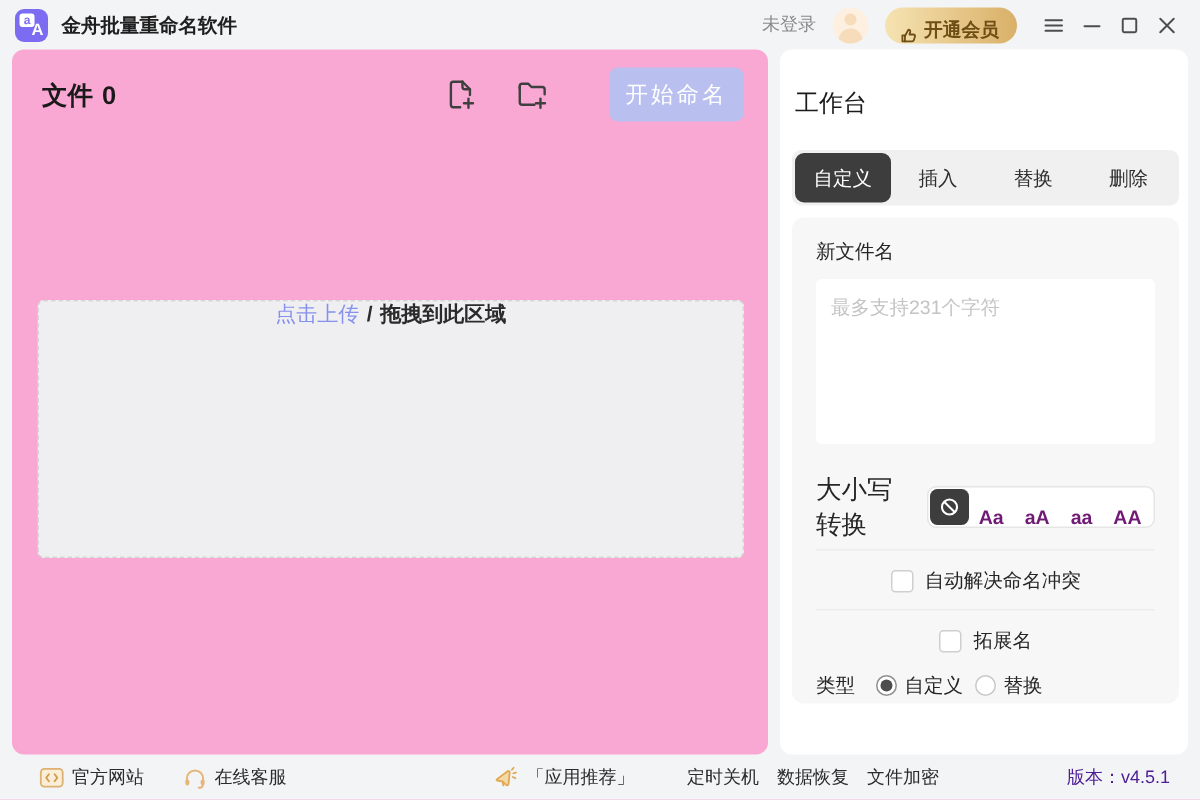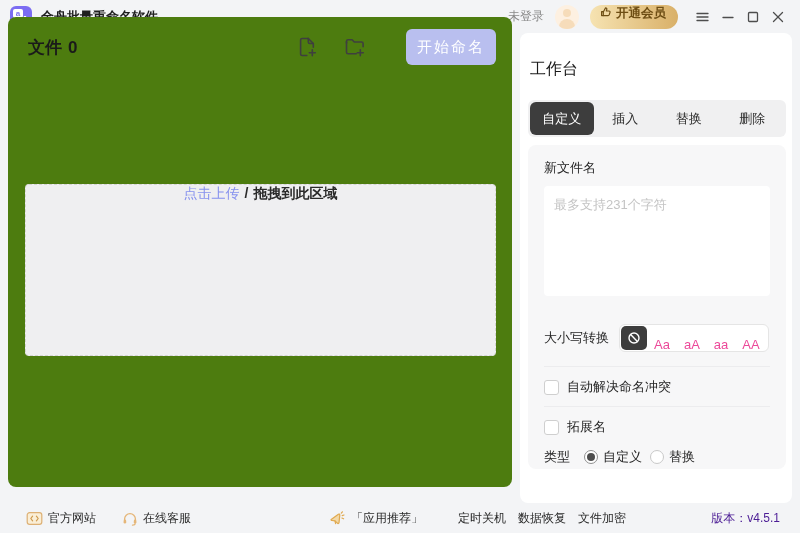--- a/index.html
+++ b/index.html
@@ -11,26 +11,26 @@
   .titlebar { position:absolute; top:0; left:0; width:100%; height:33px; display:flex; align-items:center; padding:0 10px 0 10px; }
   .app-icon { position:relative; width:22px; height:22px; background:#7b6cf2; border-radius:6px; flex:0 0 auto; }
   .app-icon .ai-a { position:absolute; left:3px; top:3px; width:10px; height:9px; background:#ffffff; border-radius:2px; color:#7b6cf2; font-size:8px; font-weight:bold; line-height:9px; text-align:center; }
   .app-icon .ai-A { position:absolute; right:3px; bottom:1px; color:#ffffff; font-size:11px; font-weight:bold; line-height:13px; }
   .app-title { margin-left:9px; font-size:13px; font-weight:700; color:#1f1f1f; }
   .tb-spacer { flex:1; }
   .login-status { font-size:12px; color:#8a8a8a; margin-right:11px; cursor:pointer; }
   .avatar { position:relative; width:24px; height:24px; border-radius:50%; background:#fdf0e1; overflow:hidden; margin-right:11px; cursor:pointer; }
   .avatar .av-head { position:absolute; left:8px; top:4px; width:8px; height:8px; border-radius:50%; background:#f6dcba; }
   .avatar .av-body { position:absolute; left:4px; top:14px; width:16px; height:12px; border-radius:8px 8px 0 0; background:#f6dcba; }
-  .member-btn { display:flex; align-items:flex-start; gap:4px; height:24px; padding:0 12px 0 10px; border-radius:12px;
+  .member-btn { display:flex; align-items:flex-end; gap:4px; height:24px; padding:0 12px 0 10px; border-radius:12px;
                 background:linear-gradient(90deg,#f6e3b2,#d9b068); color:#6e4e14; font-size:12.5px; font-weight:700; cursor:pointer; margin-right:12px; border:none; }
   .win-btn { width:25px; height:26px; display:flex; align-items:center; justify-content:center; cursor:pointer; }
 
   
-  .main-card { position:absolute; left:8px; top:17px; width:504px; height:470px; background:#4d7c0f; border-radius:8px; }
+  .main-card { position:absolute; left:8px; top:33px; width:504px; height:470px; background:#f9a8d4; border-radius:8px; }
   .main-header { display:flex; align-items:center; padding:12px 16px 0 20px; height:48px; }
   .files-title { font-size:17px; font-weight:700; color:#1a1a1a; display:flex; gap:6px; align-items:baseline; }
   .mh-spacer { flex:1; }
   .icon-btn { width:26px; height:26px; display:flex; align-items:center; justify-content:center; cursor:pointer; }
   .icon-btn + .icon-btn { margin-left:22px; }
   .start-btn { margin-left:38px; width:90px; height:36px; border:none; border-radius:6px; background:#b9bfef; color:#ffffff;
                font-size:15px; font-weight:500; letter-spacing:2px; font-family:inherit; cursor:pointer; }
   .dropzone { position:absolute; left:17px; top:167px; width:471px; height:172px; background:#efeff1; border:1px dashed #d4d4d4;
               border-radius:4px; display:flex; align-items:flex-start; justify-content:center; font-size:14px; cursor:pointer; }
   .dz-link { color:#8691ee; cursor:pointer; }
@@ -42,27 +42,27 @@
   .sb-title { padding:26px 0 0 10px; font-size:16px; font-weight:400; color:#1a1a1a; }
   .tabs { margin:20px 6px 0 8px; height:37px; background:#f0f0f1; border-radius:6px; display:flex; padding:2px; }
   .tab { flex:1; display:flex; align-items:center; justify-content:center; font-size:13px; color:#2e2e2e; border-radius:6px; cursor:pointer; }
   .tab.active { background:#3d3d3d; color:#ffffff; }
   .form-card { margin:8px 6px 0 8px; height:324px; background:#f7f7f8; border-radius:8px; padding:14px 16px 0; }
   .fc-label { font-size:13px; color:#262626; }
   .fc-textarea { display:block; margin-top:9px; width:100%; height:110px; border:none; border-radius:4px; background:#ffffff;
                  resize:none; padding:10px; font-size:13px; font-family:inherit; color:#ec4899; outline:none; }
   .fc-textarea::placeholder { color:#c4c4c4; }
   .case-row { margin-top:28px; height:28px; display:flex; align-items:center; }
-  .case-row .fc-label2 { font-size:13px; margin-right:10px; }
+  .case-row .fc-label2 { font-size:17px; margin-right:10px; }
   .case-group { display:flex; align-items:center; height:28px; background:#ffffff; border:1px solid #e5e5e5; border-radius:6px; padding:0 1px; }
   .case-none { width:26px; height:24px; background:#3d3d3d; border-radius:5px; display:flex; align-items:center; justify-content:center; cursor:pointer; }
-  .case-opt { padding:0 7px; font-size:13px; font-weight:400; color:#ec4899; cursor:pointer; line-height:26px;margin-top:14px; }
+  .case-opt { padding:0 7px; font-size:13px; font-weight:700; color:#701a75; cursor:pointer; line-height:26px;margin-top:14px; }
   .fc-divider { margin-top:14px; height:1px; background:#ececee; }
   .fc-divider.d2 { margin-top:10px; }
-  .check-row { margin-top:11px; height:18px; display:flex; align-items:center; }
+  .check-row { margin-top:11px; height:18px; display:flex; align-items:center;justify-content:center; }
   .checkbox { width:15px; height:15px; background:#ffffff; border:1px solid #cfcfcf; border-radius:3px; cursor:pointer; flex:0 0 auto; }
   .check-label { margin-left:8px; font-size:13px; color:#262626; }
   .type-row { margin-top:13px; height:16px; display:flex; align-items:center; font-size:13px; }
   .type-label { margin-right:14px; }
   .radio { width:14px; height:14px; border-radius:50%; background:#ffffff; border:1px solid #c9c9c9; position:relative; cursor:pointer; flex:0 0 auto; }
   .radio.checked { border-color:#8f8f8f; }
   .radio.checked::after { content:""; position:absolute; left:2px; top:2px; width:8px; height:8px; border-radius:50%; background:#4d4d4d; }
   .radio-label { margin:0 8px 0 5px; }
 
   

